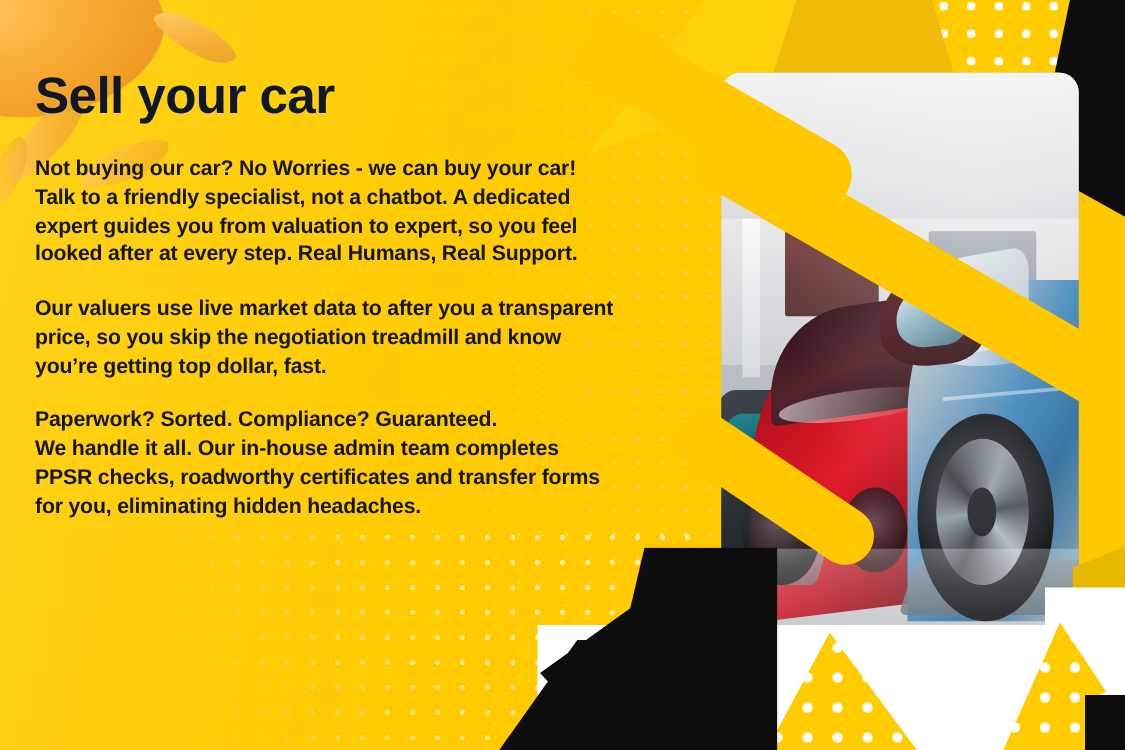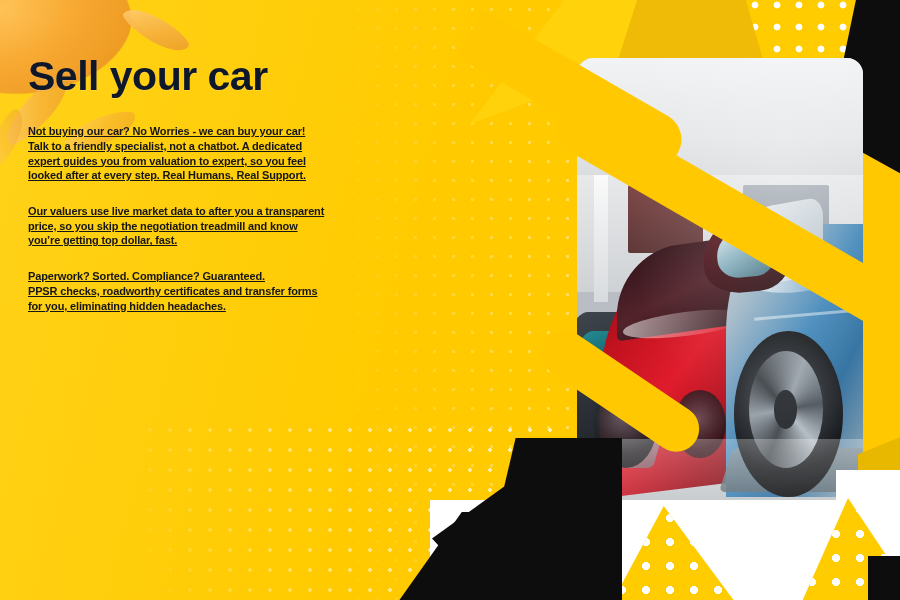--- a/index.html
+++ b/index.html
@@ -326,27 +326,26 @@
   .headline {
     font-size:41px;
     font-weight:700;
     color:#0f172a;
     letter-spacing:-0.5px;
     line-height:1.05;
     margin-bottom:26px;
     text-shadow:0 1px 0 rgba(255,255,255,.14);
   }
   .para {
-    font-size:11px;
+    font-size:17px;
     font-weight:700;
     color:#161616;
     line-height:1.34;
     margin-bottom:21px;
     letter-spacing:-0.15px;
-    text-decoration:underline;
   }
   .para:last-child { margin-bottom:12px; }
   .para .ln { display:block; white-space:nowrap; }
 </style>
 </head>
 <body>
 
 <div id="poster">
 
   <div class="yellow-field">
@@ -426,18 +425,19 @@
     </p>
 
     <p class="para">
       <span class="ln">Our valuers use live market data to after you a transparent</span>
       <span class="ln">price, so you skip the negotiation treadmill and know</span>
       <span class="ln">you’re getting top dollar, fast.</span>
     </p>
 
     <p class="para">
       <span class="ln">Paperwork? Sorted. Compliance? Guaranteed.</span>
+      <span class="ln">We handle it all. Our in-house admin team completes</span>
       <span class="ln">PPSR checks, roadworthy certificates and transfer forms</span>
       <span class="ln">for you, eliminating hidden headaches.</span>
     </p>
   </div>
 
 </div>
 
 </body></html>

